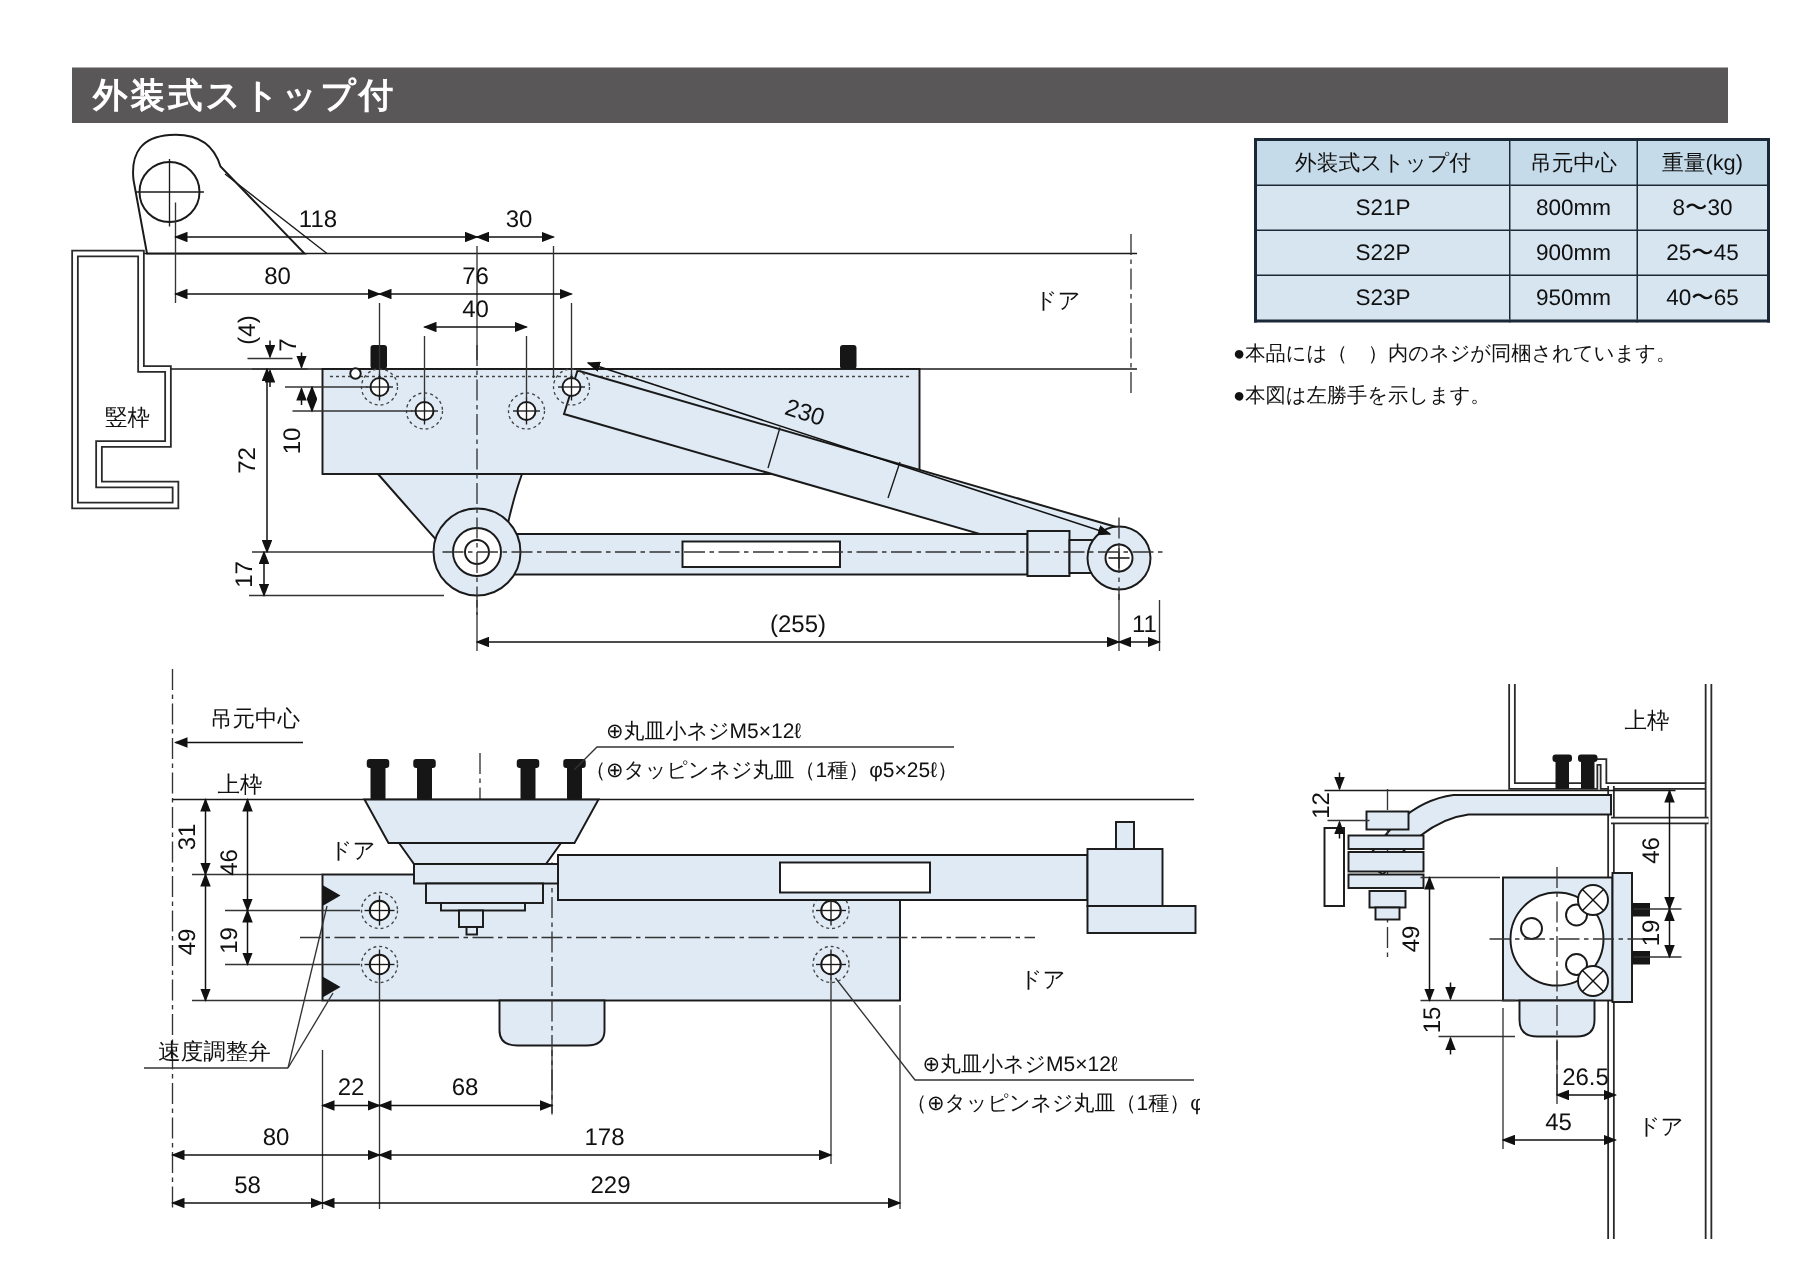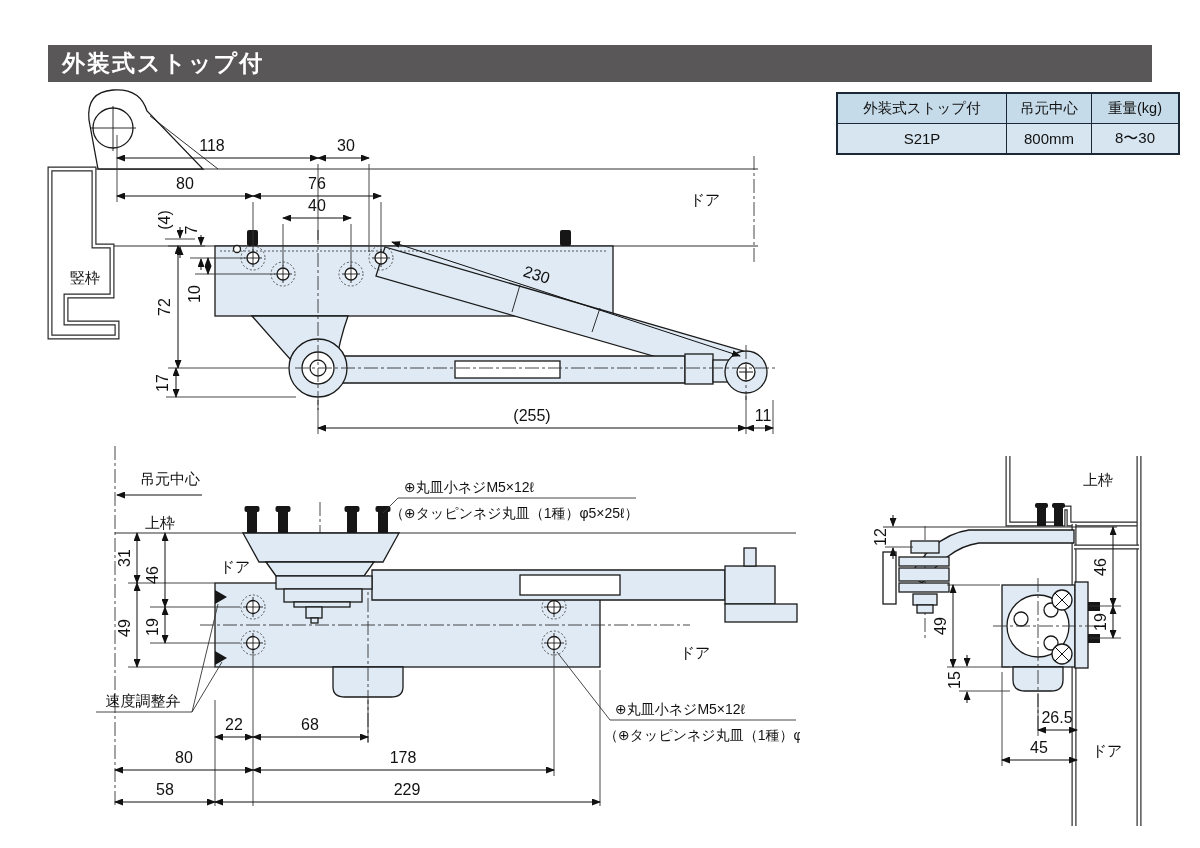--- a/index.html
+++ b/index.html
@@ -41,23 +41,37 @@
         <tr>
       <th>外装式ストップ付</th>
       <th class="c2">吊元中心</th>
       <th class="c3">重量(kg)</th>
     </tr>
     <tr>
       <td>S21P</td>
       <td>800mm</td>
       <td>8〜30</td>
     </tr>
+    <tr>
+      <td>S22P</td>
+      <td>900mm</td>
+      <td>25〜45</td>
+    </tr>
+    <tr>
+      <td>S23P</td>
+      <td>950mm</td>
+      <td>40〜65</td>
+    </tr>
   </tbody>
     </table>
 
+  <div id="notes">
+    <div>●本品には（　）内のネジが同梱されています。</div>
+    <div>●本図は左勝手を示します。</div>
+  </div>
 
   <svg style="left:40px;top:80px" width="780" height="362" viewBox="0 0 780 362">
     <defs>
       <marker id="a1" markerWidth="9" markerHeight="7" refX="8" refY="3.5" orient="auto-start-reverse">
         <path d="M0,0 L9,3.5 L0,7 Z" fill="#111"></path>
       </marker>
     </defs>
     <g>
       <line class="thin" x1="53" y1="89" x2="718" y2="89"></line>
       <line class="thin" x1="72" y1="166" x2="718" y2="166"></line>

